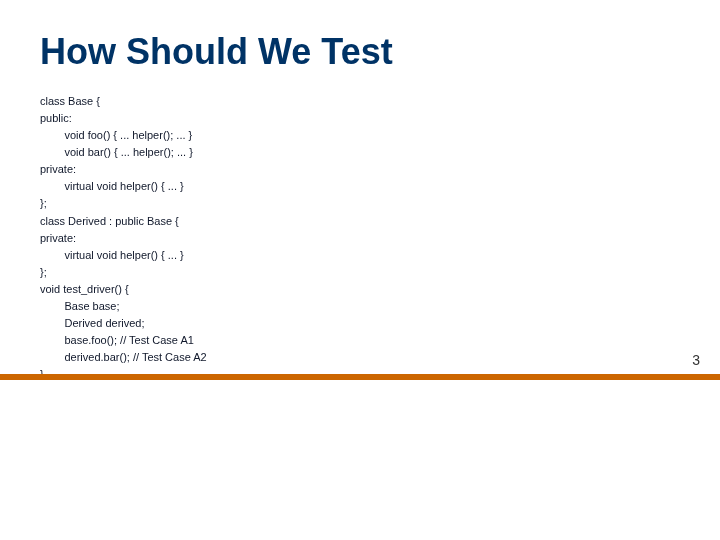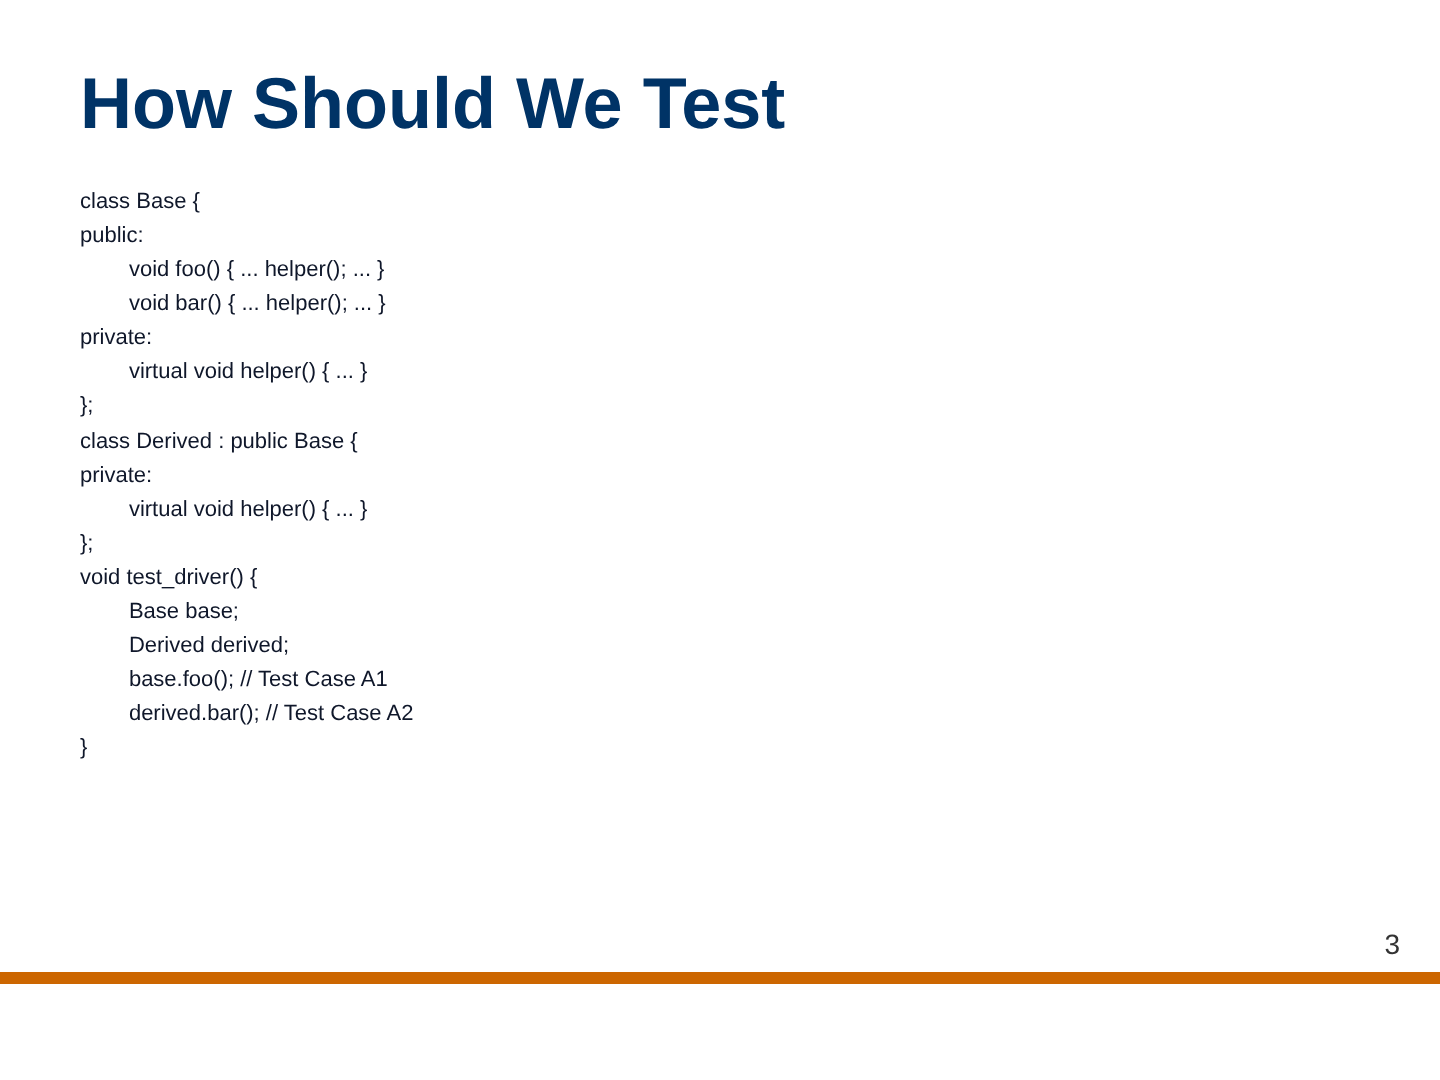--- a/index.html
+++ b/index.html
@@ -12,21 +12,21 @@
       width: 720px;
       height: 540px;
       background: #ffffff;
       font-family: Arial, sans-serif;
       position: relative;
       overflow: hidden;
     }
 
     .slide-container {
       width: 720px;
-      height: 492px;
+      height: 380px;
       background: #ffffff;
       padding: 30px 24px 30px 40px;
       display: flex;
       flex-direction: column;
       position: relative;
     }
 
     .title {
       font-size: 36px;
       font-weight: bold;

